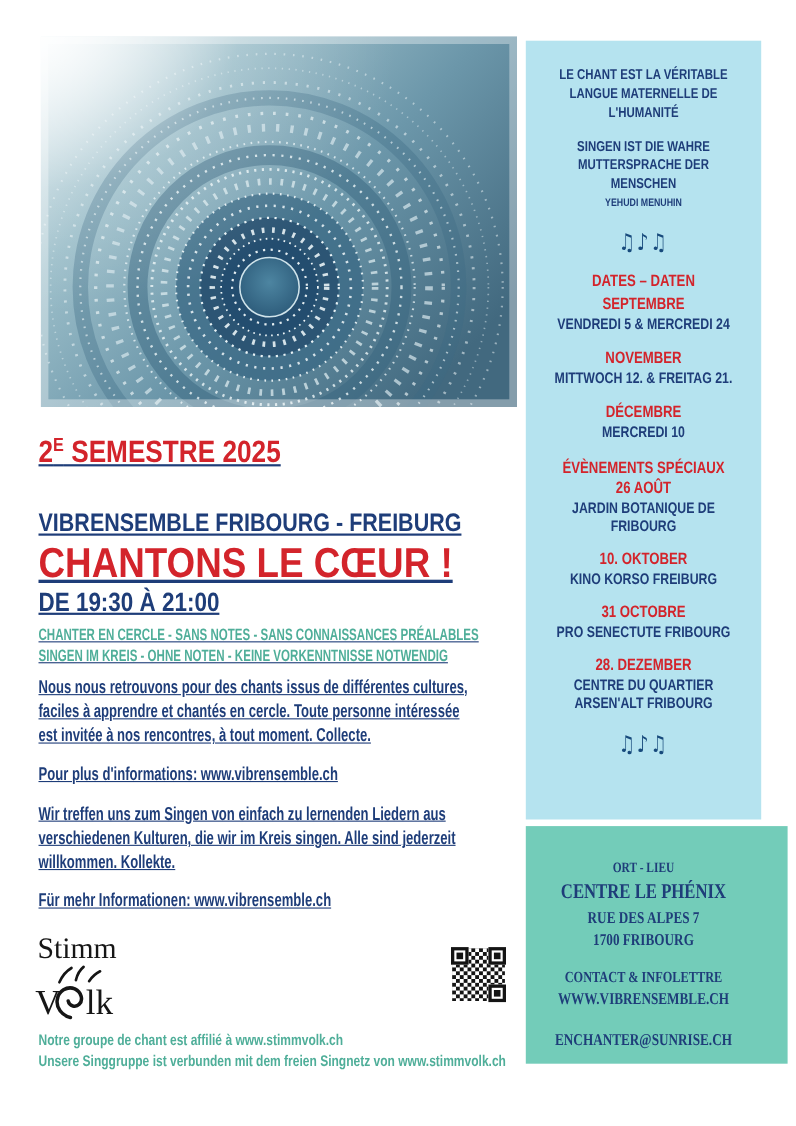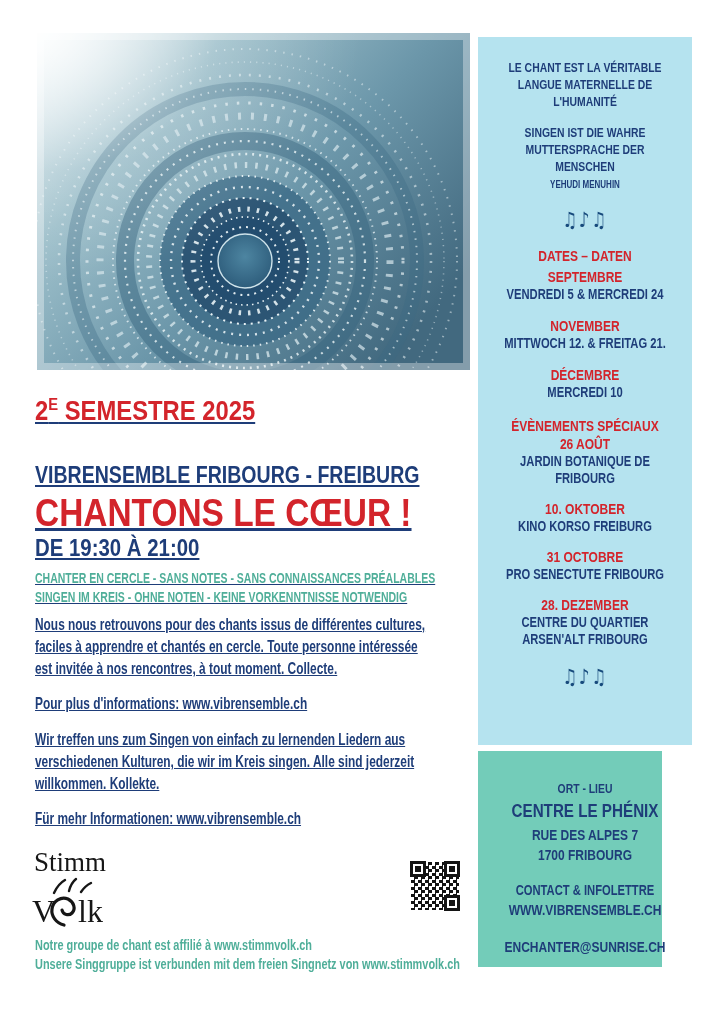--- a/index.html
+++ b/index.html
@@ -28,21 +28,21 @@
     width:640px;transform:scaleX(.70);margin:0 0 8px;}
   .taglines div{white-space:nowrap;}
   .para{color:#1e3d79;font-size:17px;font-weight:bold;line-height:22px;
     width:640px;transform:scaleX(.70);white-space:pre-line;margin:0 0 6px;}
   .info{color:#1e3d79;font-size:17px;font-weight:bold;line-height:22px;
     width:640px;transform:scaleX(.70);white-space:nowrap;margin:0 0 7px;}
   .gap-s{height:7px;}
 
   
   .panel-blue{position:absolute;left:478px;top:37px;width:214px;height:708px;background:#b5e3ef;}
-  .panel-teal{position:absolute;left:478px;top:751px;width:184px;height:216px;background:#73ccb9;}
+  .panel-teal{position:absolute;left:478px;top:751px;width:238px;height:216px;background:#73ccb9;font-family:Liberation Serif, serif;}
   .panel-inner{width:260px;margin-left:-23px;transform:scaleX(.8);transform-origin:50% 0;
     text-align:center;padding-top:22px;font-weight:bold;}
   .quote{color:#1e3d79;font-size:13px;line-height:17px;white-space:pre-line;}
   .quote-de{margin-top:14px;}
   .author{color:#1e3d79;font-size:10px;line-height:13px;margin-top:3px;}
   .notes{color:#174a7c;font-size:21px;line-height:24px;margin-top:17px;
     font-family:"DejaVu Sans",sans-serif;letter-spacing:2px;}
   .dates-title{color:#d3242b;font-size:15px;line-height:18px;margin-top:15px;}
   .dgroup{margin-top:14px;}
   .dmonth{color:#d3242b;font-size:15px;line-height:18px;}

